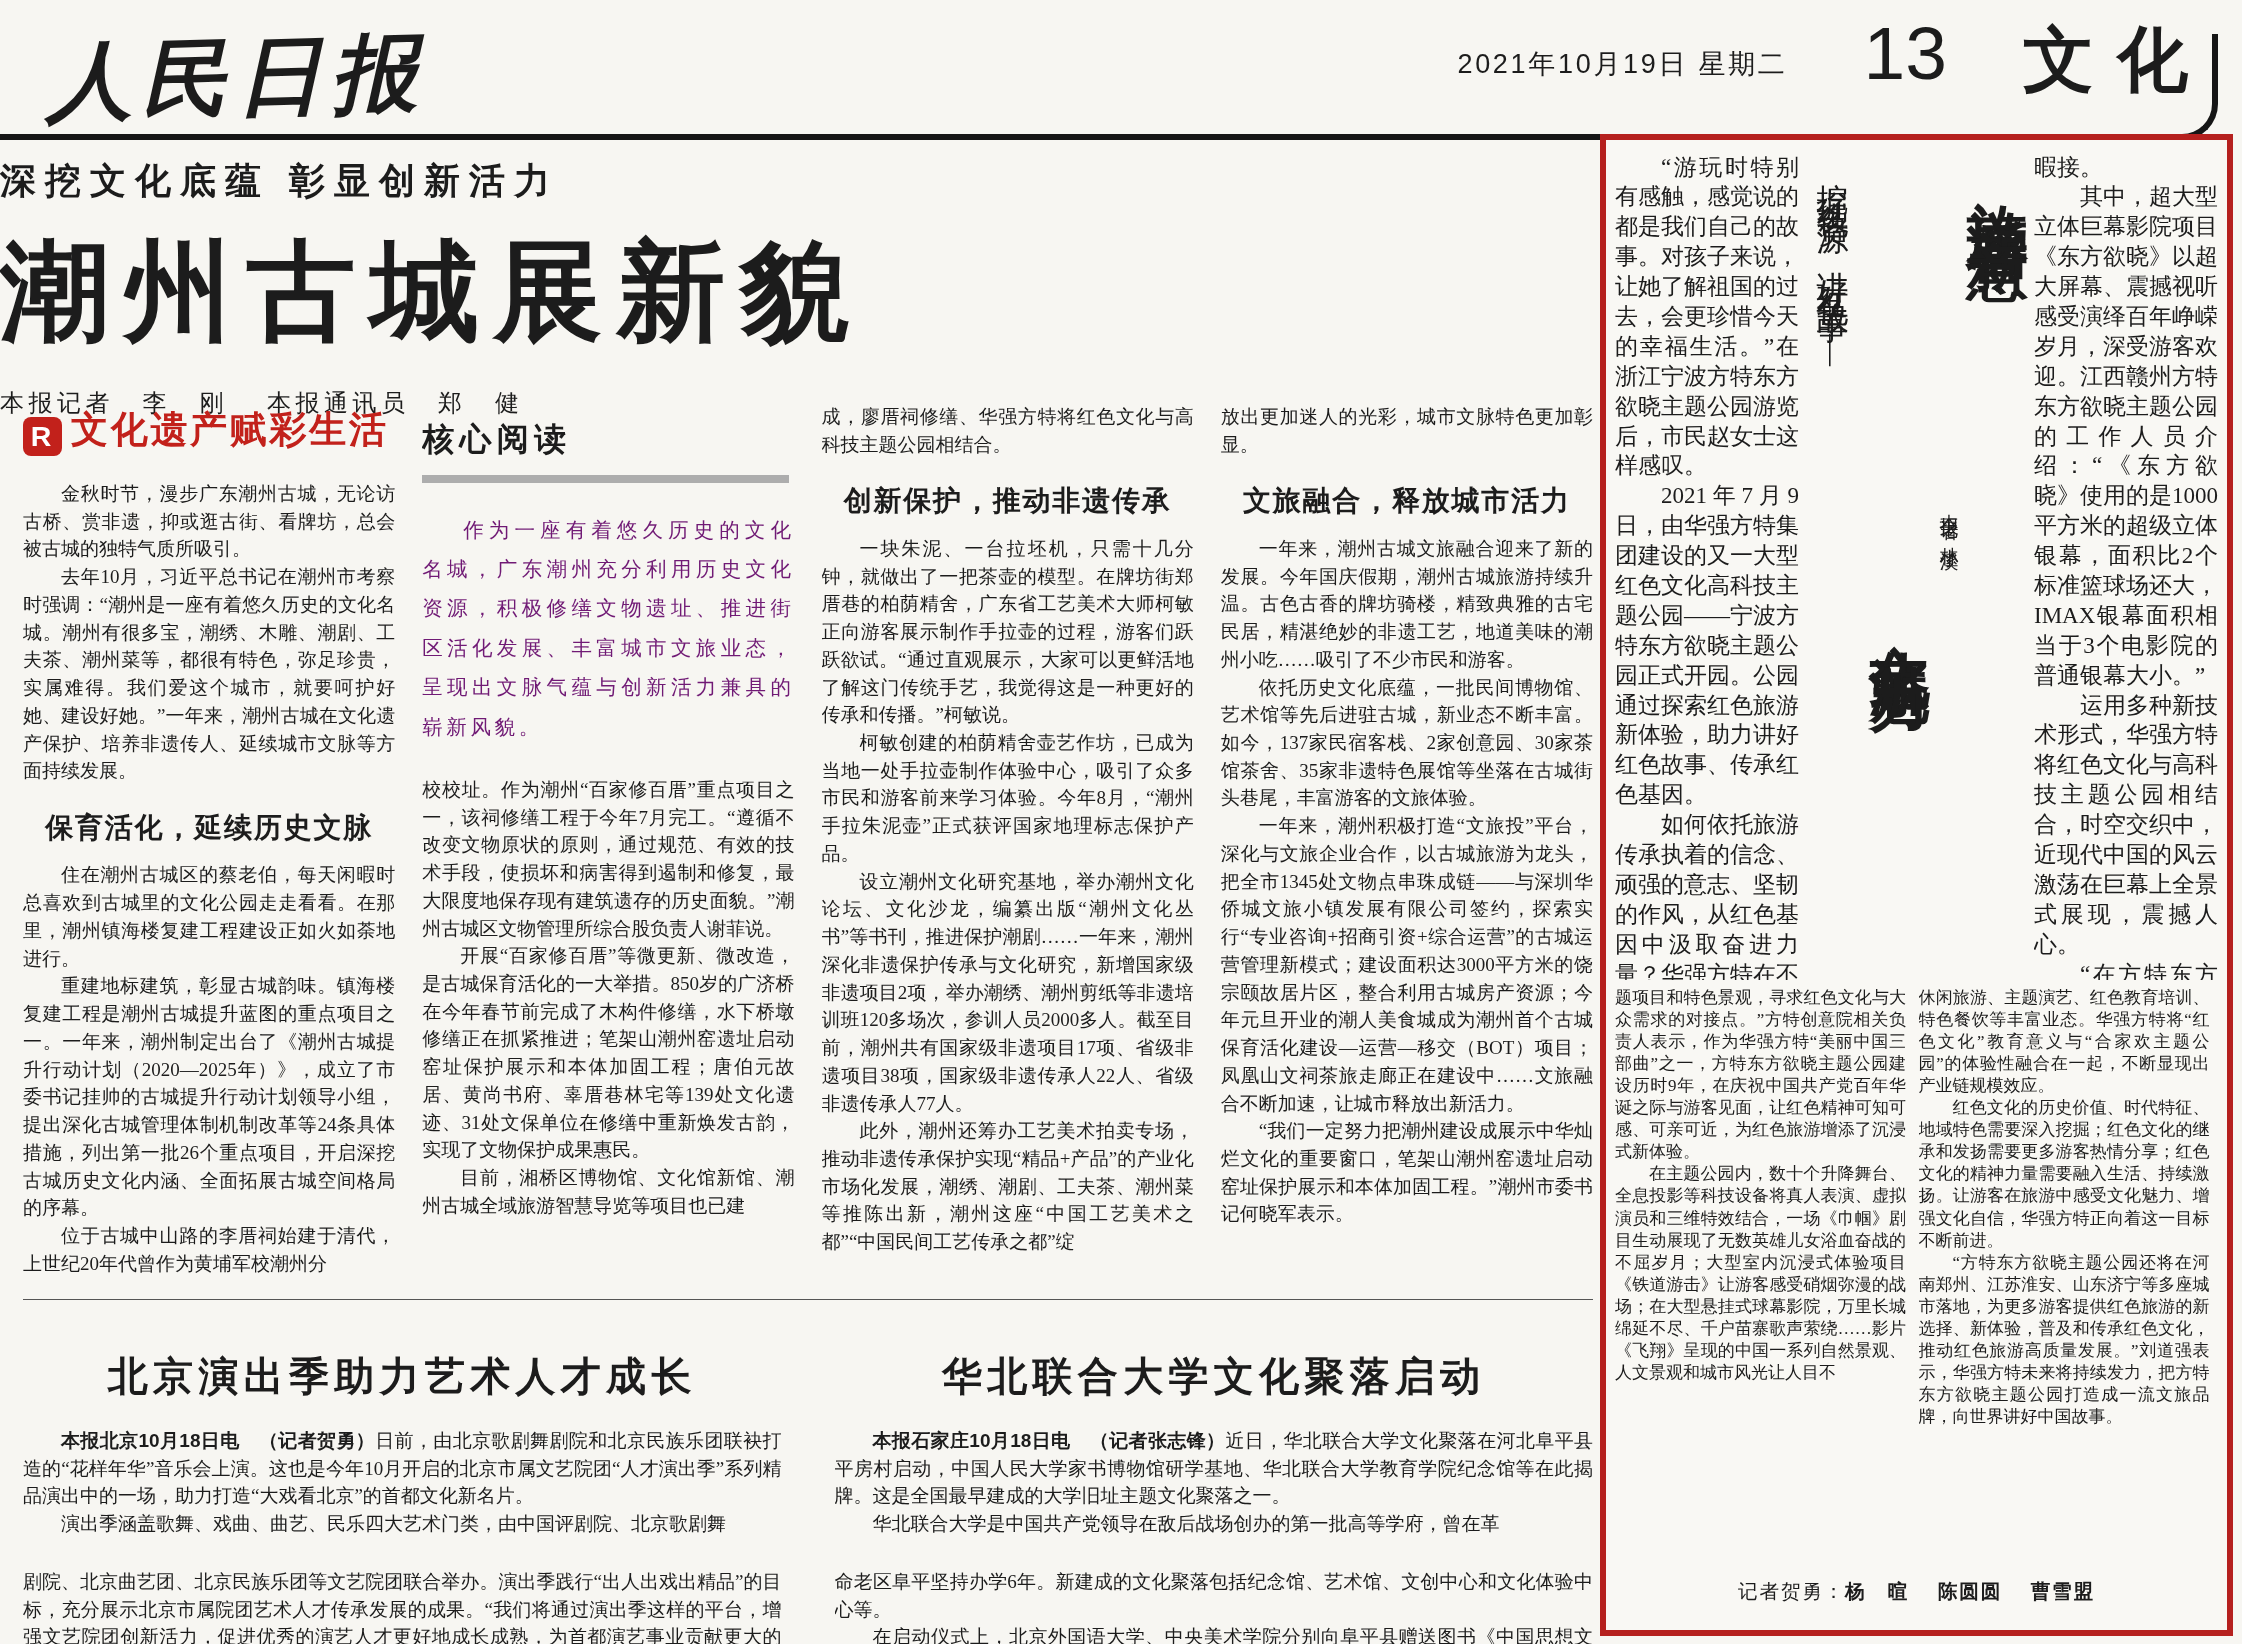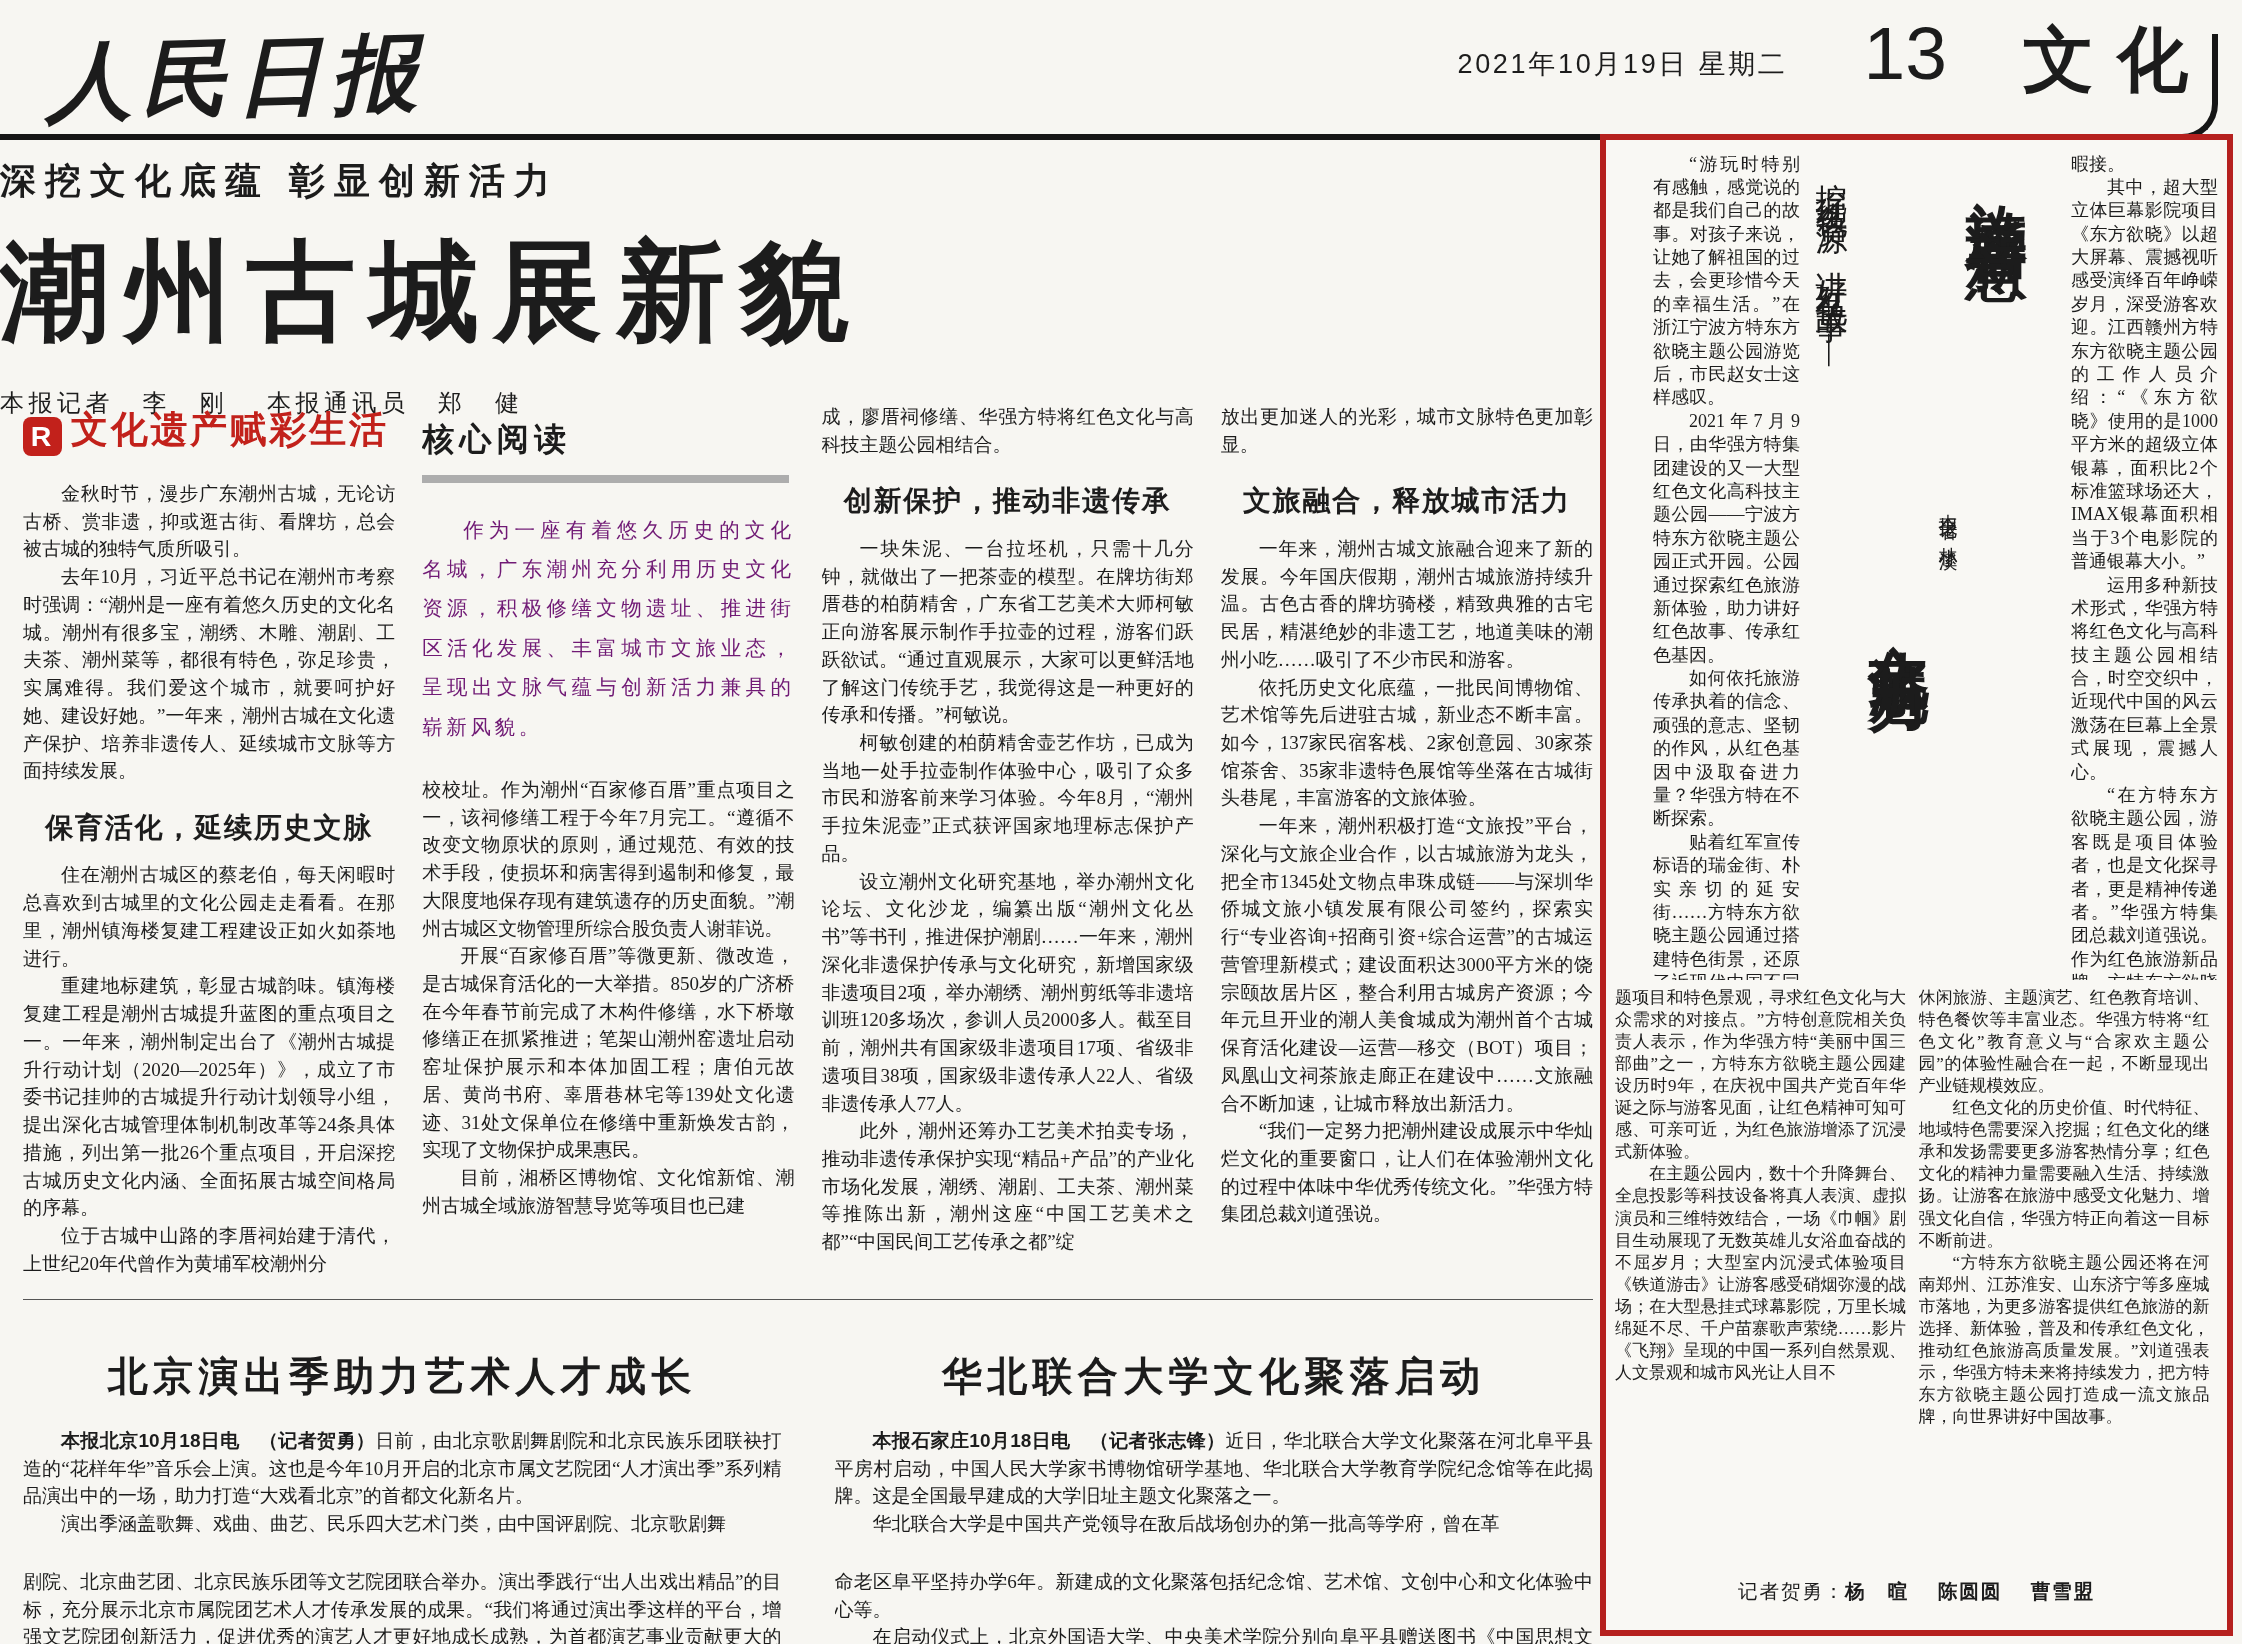--- a/index.html
+++ b/index.html
@@ -53,21 +53,21 @@
   .b-col p{margin:0;text-indent:2em;}
   .b-col p.ni{text-indent:0;}
   .lead{font-weight:bold;font-family:"Liberation Sans",sans-serif;}
 
   
   #redbox{left:1600px;top:134px;width:633px;height:1502px;border:6.2px solid #b5201e;
           background:#f9f8f4;box-sizing:border-box;padding:12.5px 9px;}
   #rb-row1{display:flex;height:827px;overflow:hidden;}
   #rb-colA{width:184px;overflow:hidden;}
   #rb-colB{width:184px;overflow:hidden;}
-  .rb-text{font-size:18px;line-height:1.3;text-align:justify;margin-left:38px;}
+  .rb-text{font-size:23px;line-height:1.3;text-align:justify;}
   .rb-text p{margin:0;text-indent:2em;}
   .rb-text p.ni{text-indent:0;}
   #rb-kicker{width:66px;writing-mode:vertical-rl;font-size:32px;letter-spacing:8px;
              line-height:64px;margin-top:5.3px;}
   #rb-titlestrip{width:169px;writing-mode:vertical-rl;}
   .rb-t1{font-size:61px;font-weight:900;line-height:71px;letter-spacing:9px;
          font-family:"DejaVu Serif",serif;}
   .rb-byline{font-size:18.7px;line-height:27px;padding-top:346px;letter-spacing:2.7px;}
   .rb-t2{font-size:61px;font-weight:900;line-height:71px;letter-spacing:7.1px;padding-top:442px;
          font-family:"DejaVu Serif",serif;}
@@ -126,21 +126,21 @@
     <p>设立潮州文化研究基地，举办潮州文化论坛、文化沙龙，编纂出版“潮州文化丛书”等书刊，推进保护潮剧……一年来，潮州深化非遗保护传承与文化研究，新增国家级非遗项目2项，举办潮绣、潮州剪纸等非遗培训班120多场次，参训人员2000多人。截至目前，潮州共有国家级非遗项目17项、省级非遗项目38项，国家级非遗传承人22人、省级非遗传承人77人。</p>
     <p>此外，潮州还筹办工艺美术拍卖专场，推动非遗传承保护实现“精品+产品”的产业化市场化发展，潮绣、潮剧、工夫茶、潮州菜等推陈出新，潮州这座“中国工艺美术之都”“中国民间工艺传承之都”绽</p>
   </div>
 
   <div class="col">
     <p class="ni">放出更加迷人的光彩，城市文脉特色更加彰显。</p>
     <h3 class="subhead">文旅融合，释放城市活力</h3>
     <p>一年来，潮州古城文旅融合迎来了新的发展。今年国庆假期，潮州古城旅游持续升温。古色古香的牌坊骑楼，精致典雅的古宅民居，精湛绝妙的非遗工艺，地道美味的潮州小吃……吸引了不少市民和游客。</p>
     <p>依托历史文化底蕴，一批民间博物馆、艺术馆等先后进驻古城，新业态不断丰富。如今，137家民宿客栈、2家创意园、30家茶馆茶舍、35家非遗特色展馆等坐落在古城街头巷尾，丰富游客的文旅体验。</p>
     <p>一年来，潮州积极打造“文旅投”平台，深化与文旅企业合作，以古城旅游为龙头，把全市1345处文物点串珠成链——与深圳华侨城文旅小镇发展有限公司签约，探索实行“专业咨询+招商引资+综合运营”的古城运营管理新模式；建设面积达3000平方米的饶宗颐故居片区，整合利用古城房产资源；今年元旦开业的潮人美食城成为潮州首个古城保育活化建设—运营—移交（BOT）项目；凤凰山文祠茶旅走廊正在建设中……文旅融合不断加速，让城市释放出新活力。</p>
-    <p>“我们一定努力把潮州建设成展示中华灿烂文化的重要窗口，让人们在体验潮州文化的过程中体味中华优秀传统文化。”华强方特集团总裁刘道强说。</p>
+    <p>“我们一定努力把潮州建设成展示中华灿烂文化的重要窗口，笔架山潮州窑遗址启动窑址保护展示和本体加固工程。”潮州市委书记何晓军表示。</p>
   </div>
 </div>
 
 <div class="abs" id="main-divider"></div>
 
 <div class="abs" id="bottom">
 
   <div class="b-art">
     <div class="b-title">北京演出季助力艺术人才成长</div>
     <div class="b-cols">

